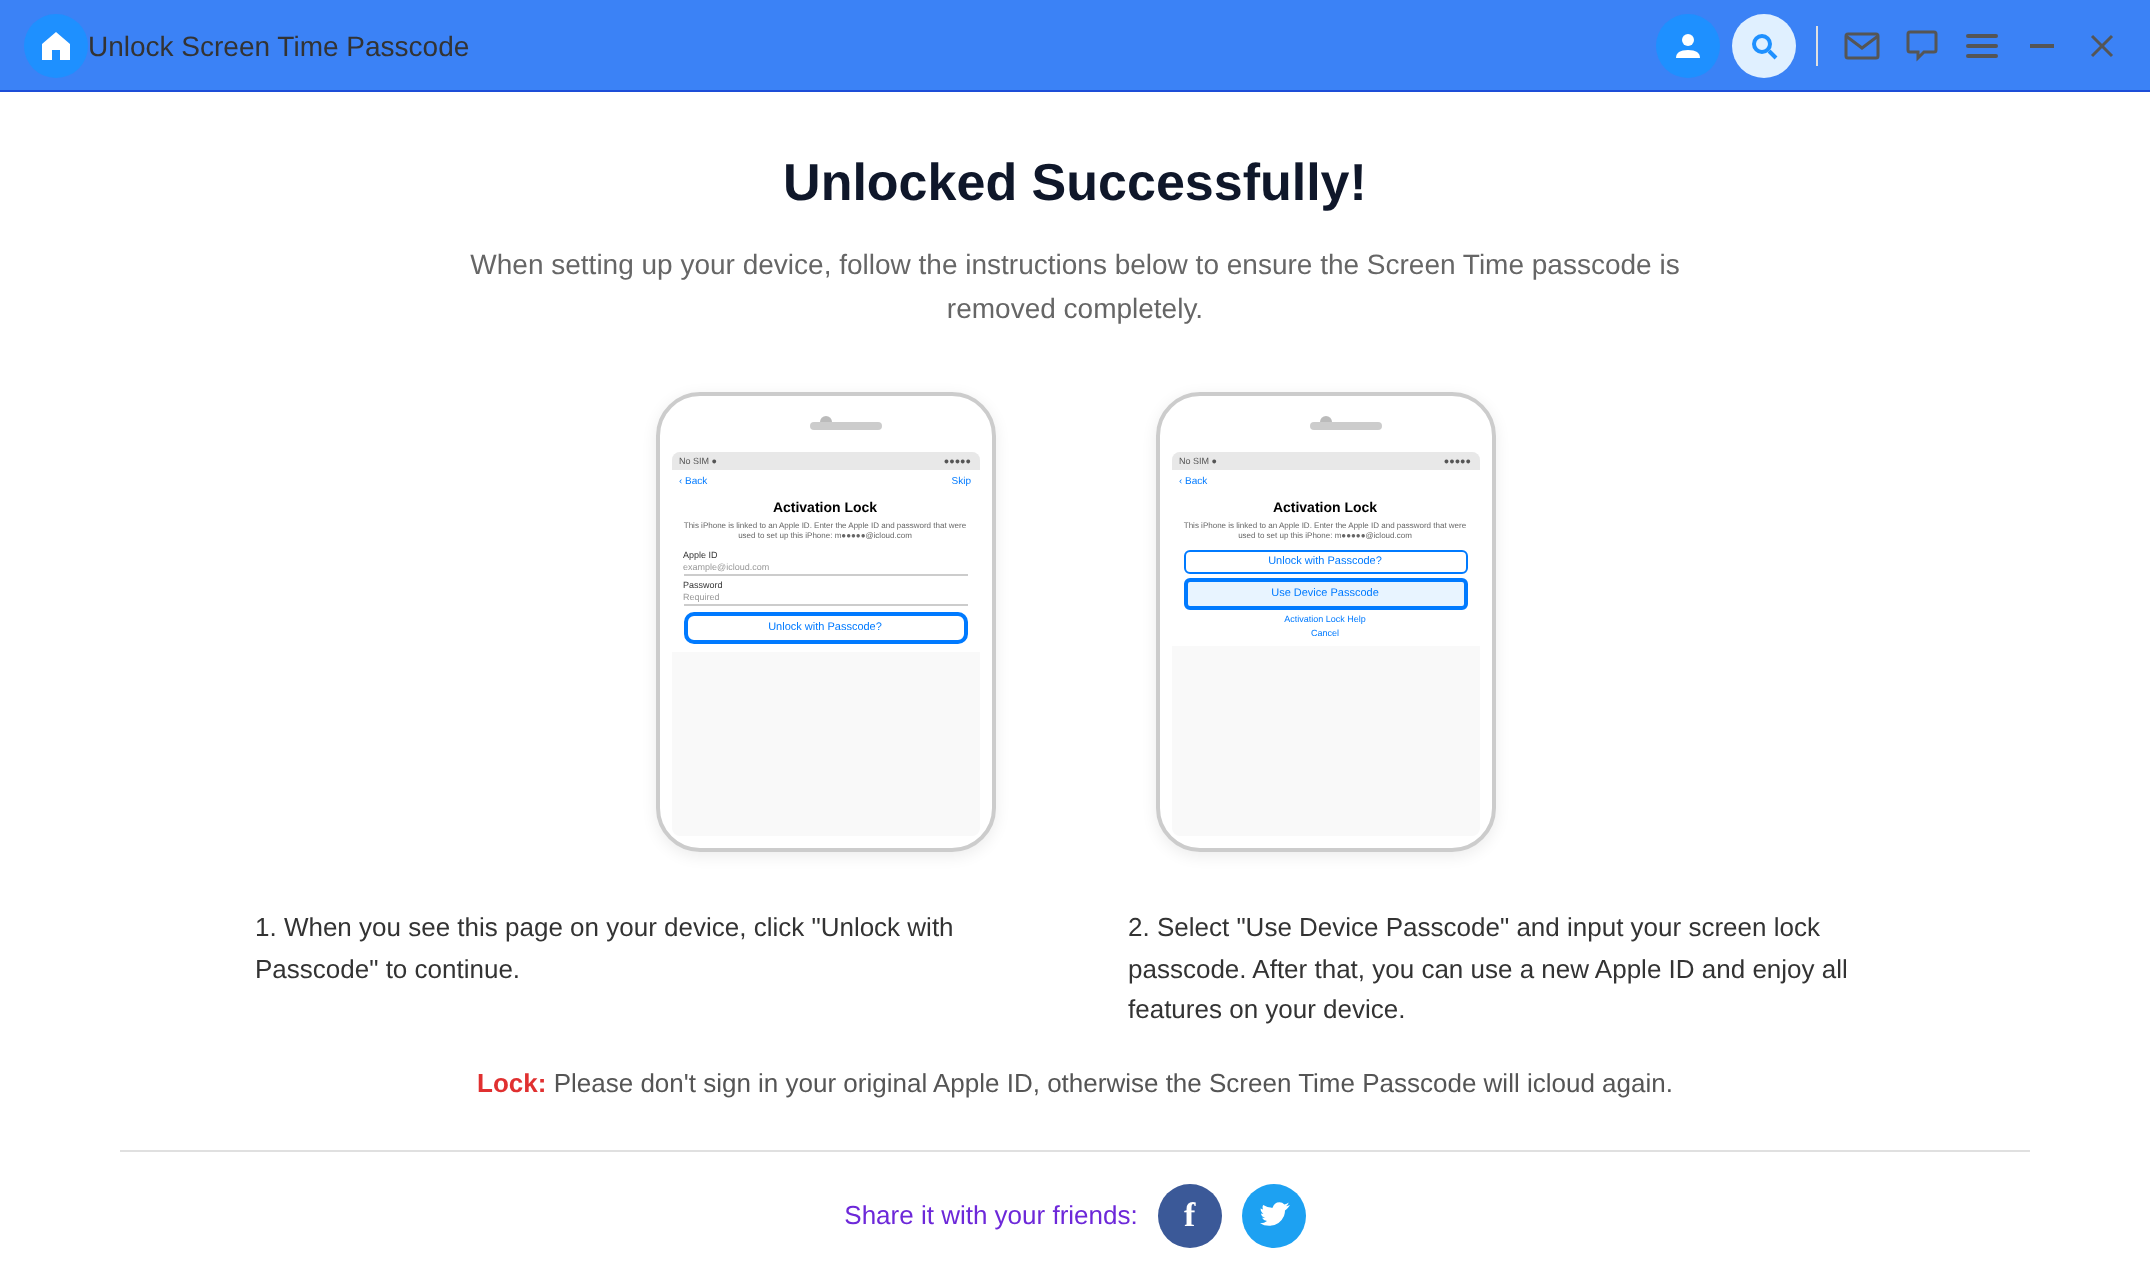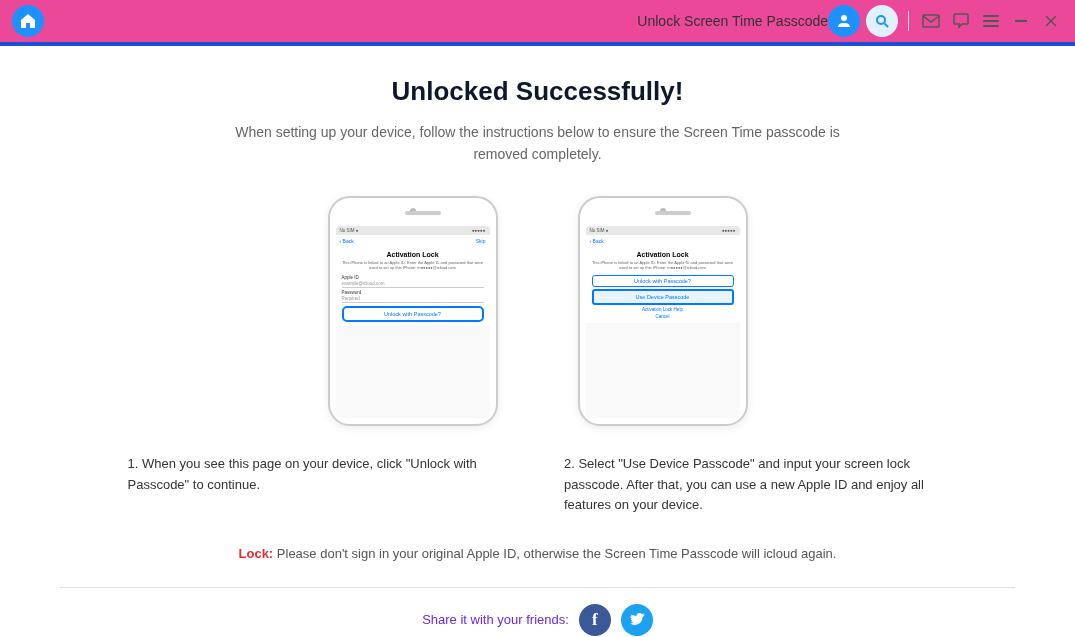--- a/index.html
+++ b/index.html
@@ -1,25 +1,24 @@
 <!DOCTYPE html>
 <html><head>
   <meta charset="utf-8">
   <style>
     * { margin: 0; padding: 0; box-sizing: border-box; }
     body { font-family: 'Segoe UI', Arial, sans-serif; background: #fff; width: 1075px; height: 637px; overflow: hidden; }
 
     
     .titlebar {
       display: flex; align-items: center;
-      height: 46px; background: #ec4899;
-      border-bottom: 4px solid #1d4ed8;
+      height: 46px; background: #3b82f6;
+      border-bottom: 1px solid #1d4ed8;
       padding: 0 12px;
       user-select: none;
-      text-align: right;
     }
     .titlebar-title {
       font-size: 14px; color: #333; flex: 1;
     }
     .titlebar-controls {
       display: flex; align-items: center; gap: 6px;
     }
     .titlebar-circle {
       width: 32px; height: 32px; border-radius: 50%; display: flex; align-items: center; justify-content: center; cursor: pointer;
     }
@@ -112,21 +111,21 @@
 
     
     .highlight-box-2 {
       border: 2px solid #007aff; border-radius: 3px;
       padding: 3px 6px; margin-top: 2px;
       background: #e8f4ff; text-align: center; color: #007aff; font-size: 5.5px;
     }
 
     
     .steps-area {
-      display: flex; gap: 53px; width: 100%; max-width: 820px; margin-bottom: 28px;
+      display: flex; gap: 53px; width: 100%; max-width: 820px; margin-bottom: 16px;
     }
     .step-text {
       flex: 1; font-size: 13px; color: #333; line-height: 1.6;
     }
 
     
     .note-area {
       font-size: 13px; color: #555; text-align: center; margin-bottom: 22px;
       max-width: 700px; line-height: 1.6;
     }

